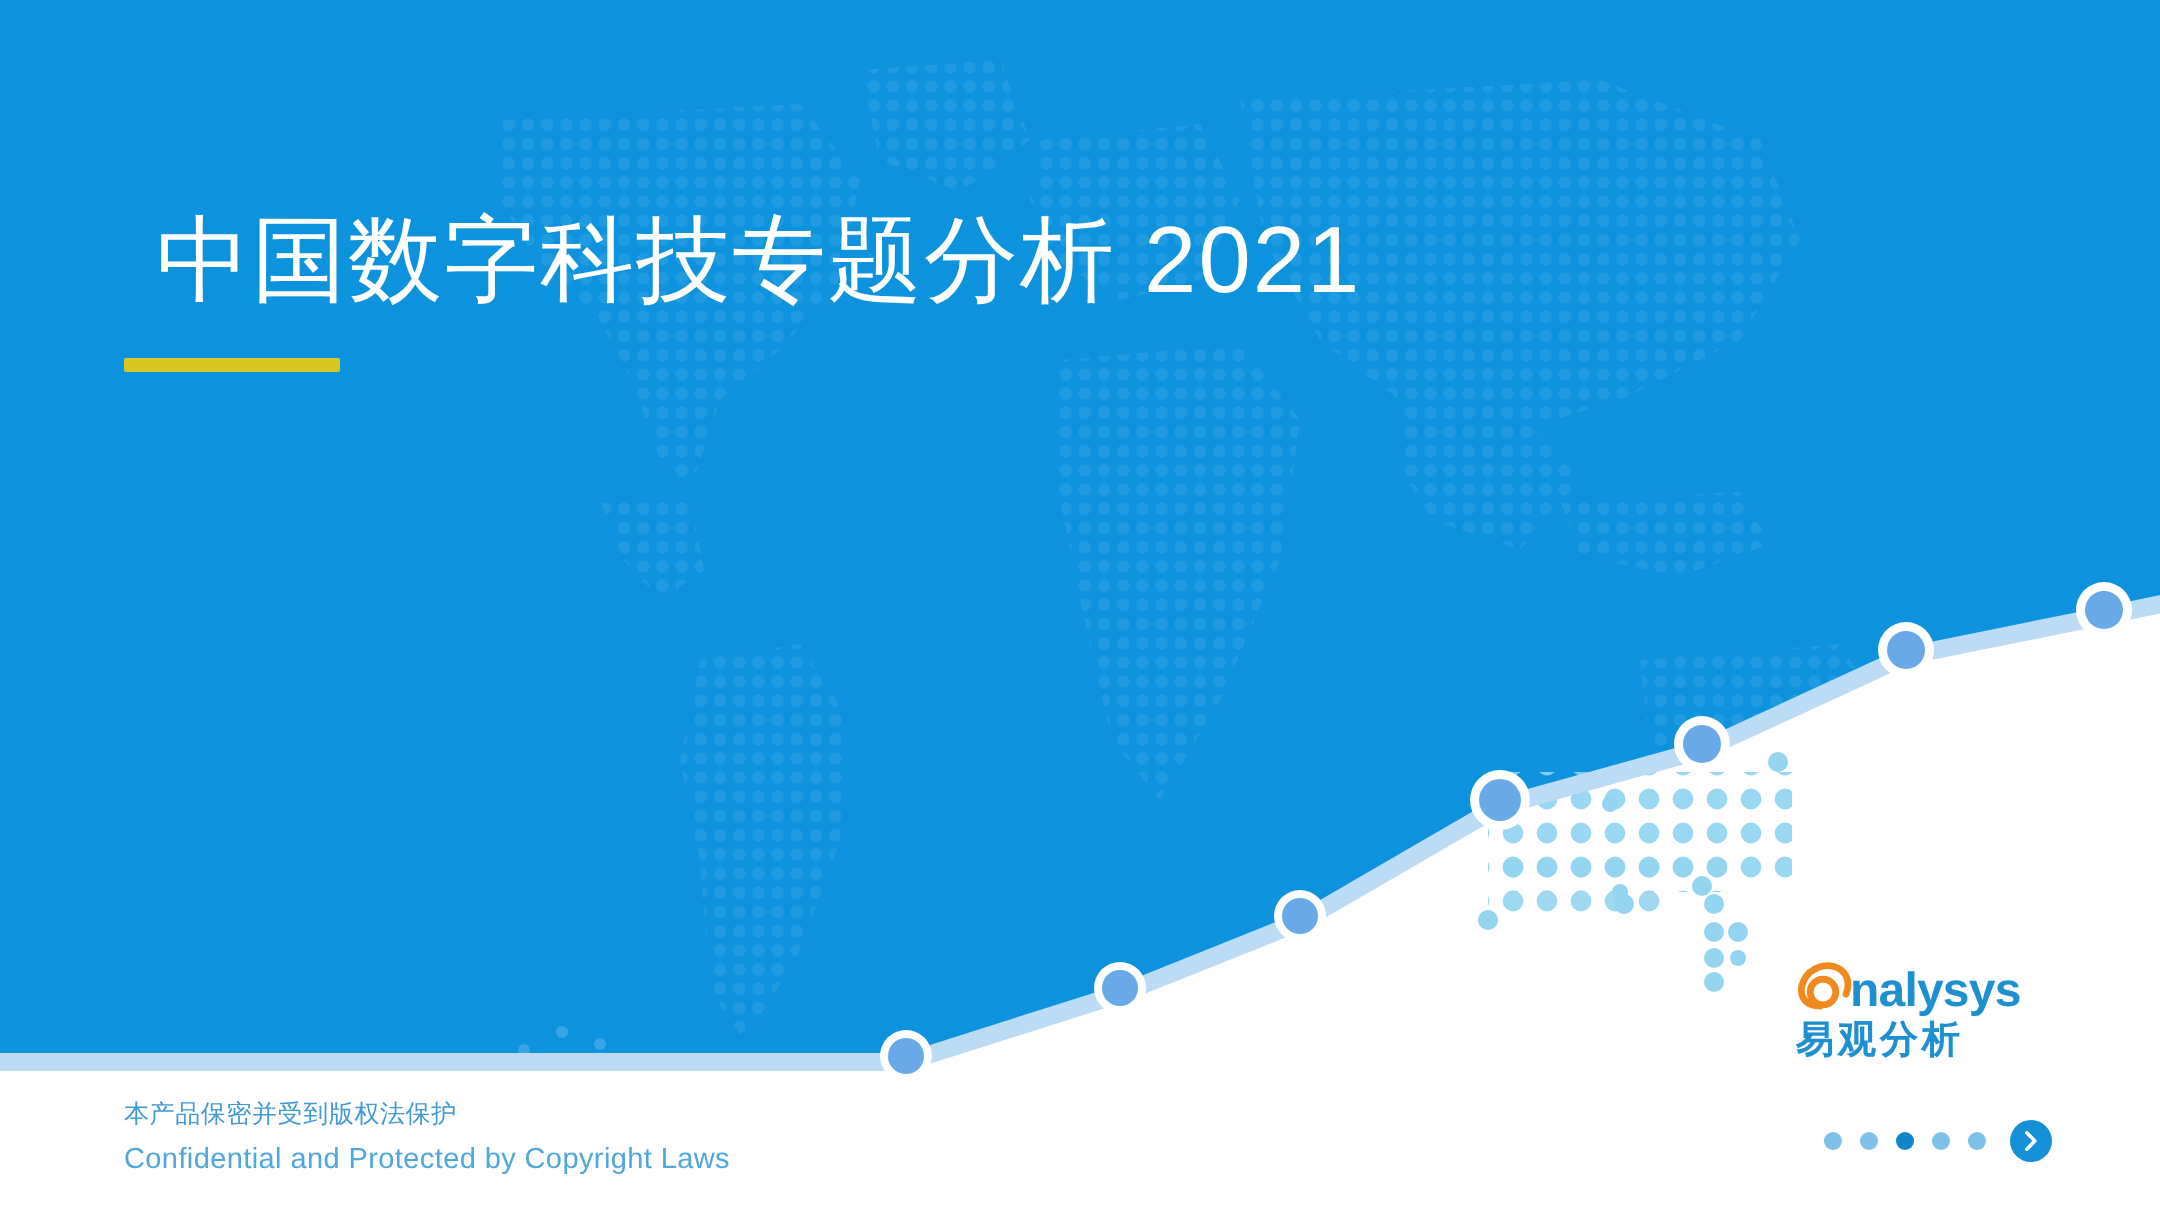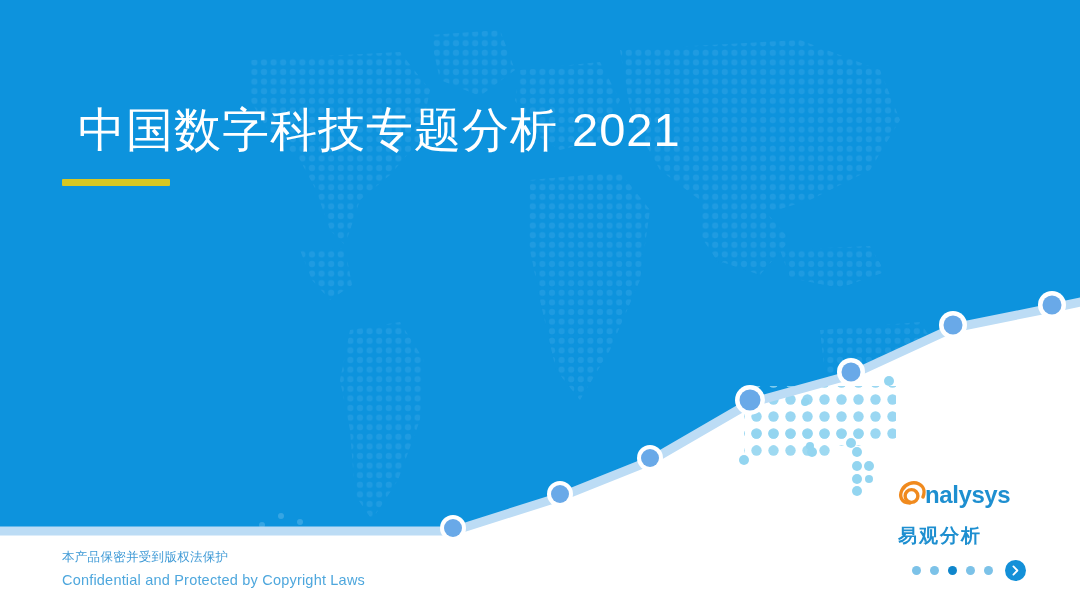--- a/index.html
+++ b/index.html
@@ -91,21 +91,21 @@
     width: 128px;
     z-index: 6;
   }
   .brand-mark {
     position: relative;
     height: 34px;
     display: block;
   }
   .brand-mark svg { display: block; }
   .brand-cn {
-    margin-top: 16px;
+    margin-top: 1px;
     font-size: 19px;
     font-weight: 700;
     color: #1e8fd0;
     letter-spacing: 2px;
     line-height: 1.1;
   }
 
   
   .pager {
     position: absolute;

